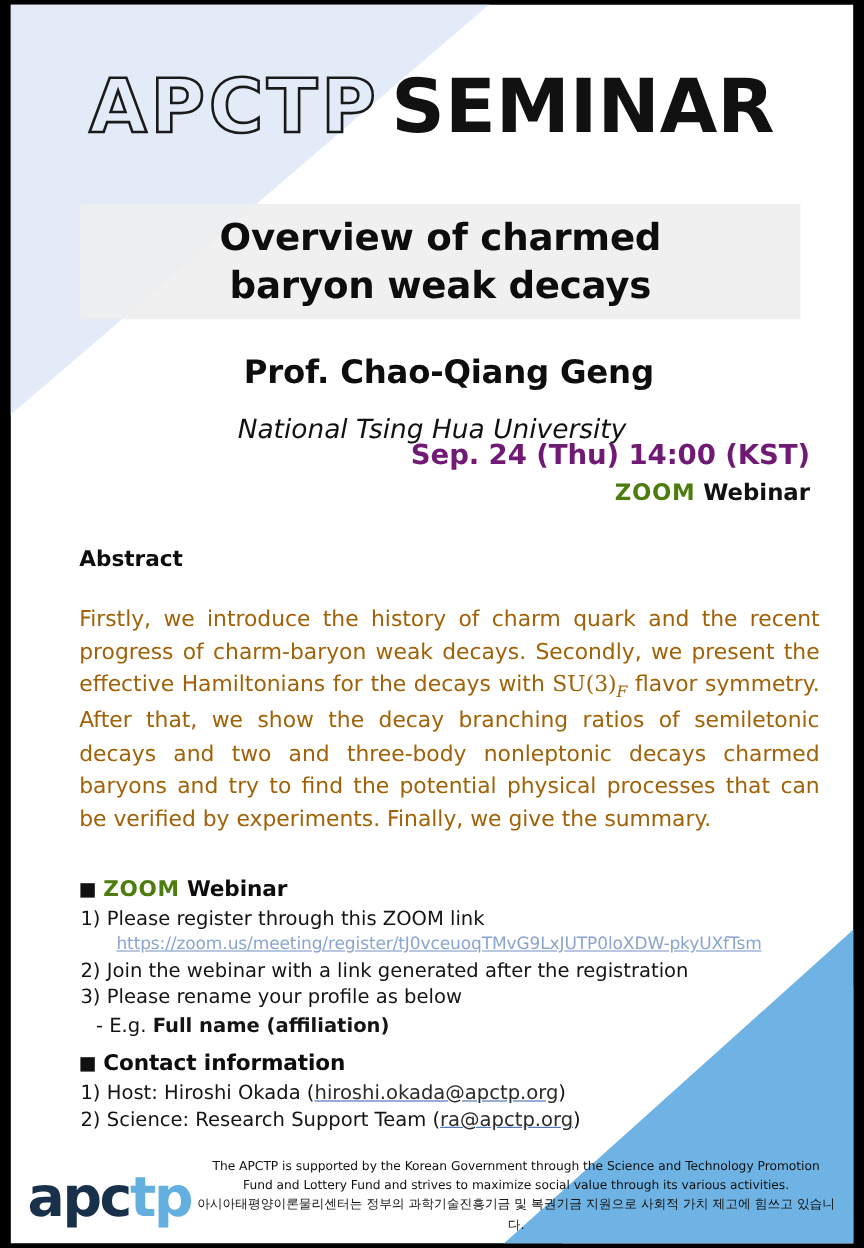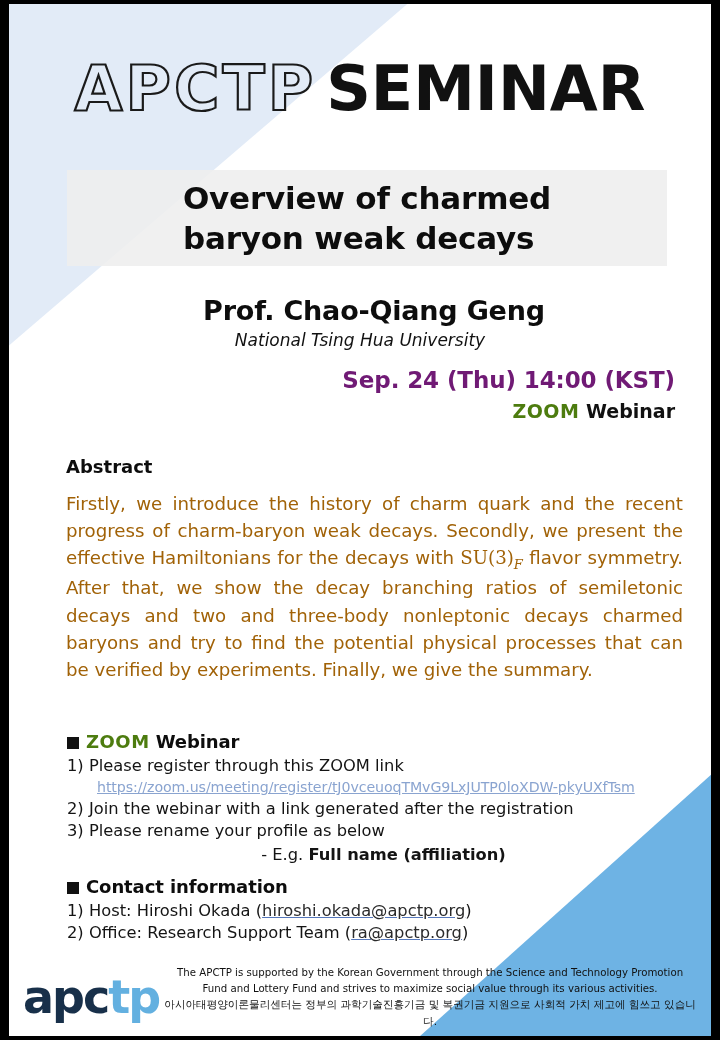--- a/index.html
+++ b/index.html
@@ -100,45 +100,45 @@
     background: rgba(238,238,238,0.88);
     z-index: 5;
     display: flex;
     align-items: center;
     justify-content: center;
   }
   #talk-title {
     font-size: 31px;
     font-weight: 700;
     color: #0d0d0d;
-    text-align: left;
+    text-align: center;
     line-height: 1.30;
     letter-spacing: -0.2px;
   }
 
   
   #speaker-block {
     position: absolute;
     left: 0; top: 291px;
     width: 702px;
     text-align: center;
     z-index: 6;
   }
   #speaker-name {
     font-size: 27px;
     font-weight: 700;
     color: #0d0d0d;
     letter-spacing: -0.2px;
     margin-left: 28px;
   }
   #speaker-affiliation {
-    font-size: 17px;
+    font-size: 22px;
     font-style: italic;
     color: #111111;
-    margin-top: 4px;
+    margin-top: 20px;
   }
 
   
   #event-meta {
     position: absolute;
     right: 36px; top: 363px;
     text-align: right;
     z-index: 6;
   }
   #event-datetime {
@@ -159,21 +159,21 @@
   #abstract-section {
     position: absolute;
     left: 57px; top: 452px;
     width: 617px;
     z-index: 6;
   }
   #abstract-heading {
     font-size: 18px;
     font-weight: 700;
     color: #0d0d0d;
-    margin-bottom: 13px;
+    margin-bottom: 26px;
   }
   #abstract-body {
     font-size: 18.2px;
     line-height: 1.49;
     color: #a16207;
     text-align: justify;
     text-justify: inter-word;
   }
   .su3 { font-family: "DejaVu Serif", "Liberation Serif", serif; }
   .su3 sub { font-style: italic; font-size: 0.72em; }
@@ -210,21 +210,20 @@
     color: #8aa4d0;
     margin-left: 30px;
     line-height: 1.45;
     letter-spacing: -0.1px;
   }
   #rename-example {
     font-size: 16.3px;
     color: #141414;
     margin-left: 13px;
     line-height: 1.45;
-    text-align: center;
   }
   #rename-example b { font-weight: 700; }
   .email-link {
     color: #2a2a2a;
     text-decoration: underline;
     text-decoration-color: #5577bb;
   }
 
   
   #footer {
@@ -315,21 +314,21 @@
     </div>
 
     <div class="info-section" id="contact-section">
       <div class="section-heading">
         <span class="bullet-square"></span><span>Contact information</span>
       </div>
       <div class="numbered-line">
         <span class="num">1)</span><span>Host: Hiroshi Okada (</span><a class="email-link" href="#">hiroshi.okada@apctp.org</a><span>)</span>
       </div>
       <div class="numbered-line">
-        <span class="num">2)</span><span>Office: Research Support Team (</span><a class="email-link" href="#">ra@apctp.org</a><span>)</span>
+        <span class="num">2)</span><span>Science: Research Support Team (</span><a class="email-link" href="#">ra@apctp.org</a><span>)</span>
       </div>
     </div>
 
     <div id="footer">
       <div id="logo-apctp"><span id="logo-apc">apc</span><span id="logo-tp">tp</span></div>
       <div id="footer-text">
         <span>The APCTP is supported by the Korean Government through the Science and Technology Promotion</span>
         <span>Fund and Lottery Fund and strives to maximize social value through its various activities.</span>
         <span id="footer-kr">아시아태평양이론물리센터는 정부의 과학기술진흥기금 및 복권기금 지원으로 사회적 가치 제고에 힘쓰고 있습니다.</span>
       </div>

